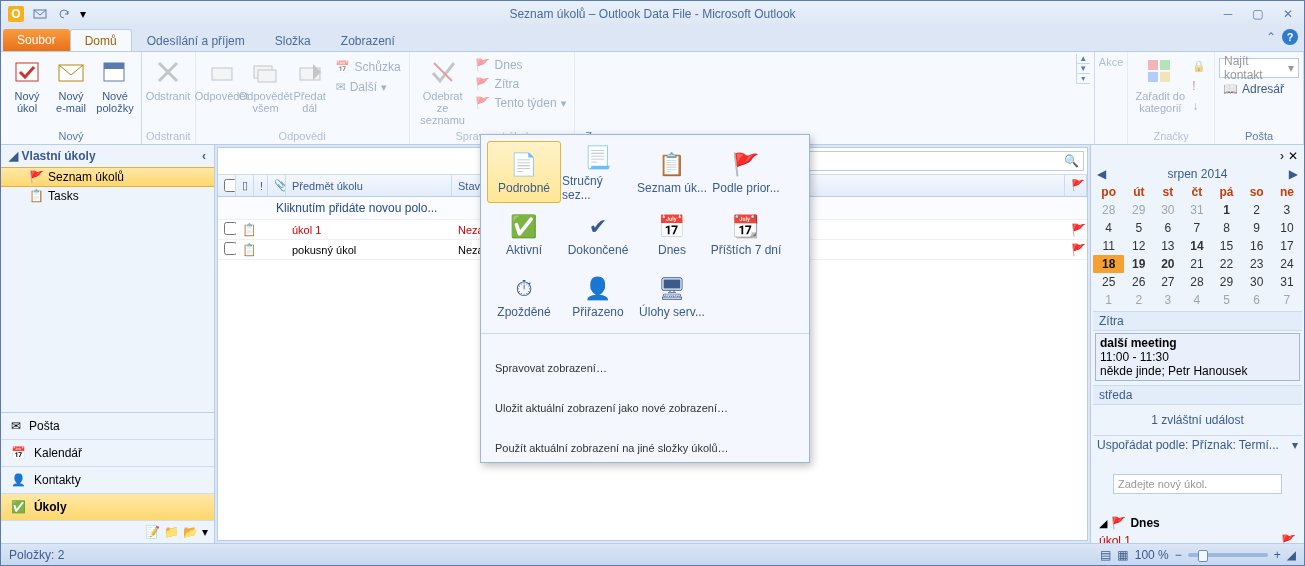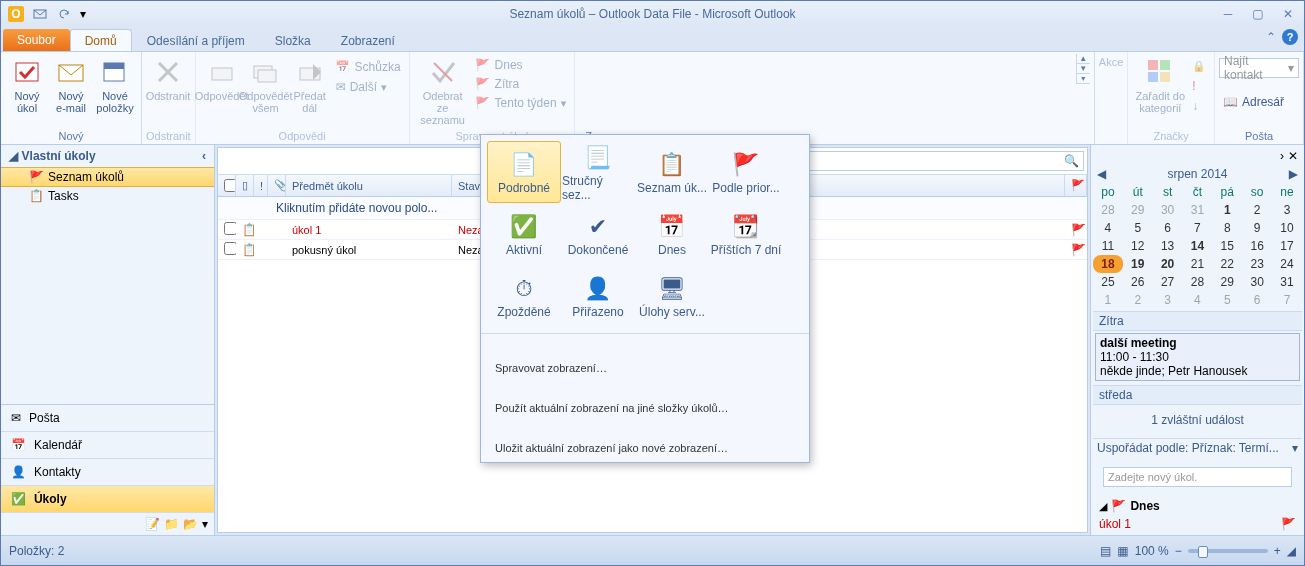--- a/index.html
+++ b/index.html
@@ -66,33 +66,33 @@
 .pitem.highlight { background: linear-gradient(#fff2c8,#ffe796); border-color:#e4b53e; }
 .pitem .pi { width:32px;height:32px;display:flex;align-items:center;justify-content:center; }
 .popup-menu { border-top:1px solid #cdd9ec; padding:4px 0; }
 .popup-menu div { padding:4px 14px; font-size:11px; color:#333; cursor:pointer;margin-top:20px; }
 
 
 .todo { width:214px; border-left:1px solid #b7cde8; background:#eef4fc; display:flex; flex-direction:column; padding:2px; }
 .cal-head { display:flex; justify-content:space-between; align-items:center; padding:2px 4px; color:#3b5b8c; }
 .cal { font-size:11px; }
 .cal table { width:100%; border-collapse:collapse; text-align:center; }
-.cal th { color:#0f766e; font-weight:normal; padding:2px; }
+.cal th { color:#c2410c; font-weight:bold; padding:2px; }
 .cal td { padding:2px; color:#333; }
 .cal td.dim { color:#9aa; }
 .cal td.bold { font-weight:bold; }
-.cal td.today { background:#f5a030;color:#7f1d1d;border-radius:8px;font-weight:bold; }
+.cal td.today { background:#f5a030;color:#0f172a;border-radius:1px;font-weight:bold; }
 .section-h { background:#e3ecf9; padding:2px 6px; color:#3b5b8c; border-top:1px solid #cdd9ec; border-bottom:1px solid #cdd9ec; margin-top:2px; }
 .appt { border:1px solid #9db6da; background:#e9f0fb; margin:2px; padding:2px 4px; font-size:11px; }
-.task-input { border:1px solid #b7cde8; background:#fff; margin:10px; padding:3px 4px; color:#999; font-size:11px; }
+.task-input { border:1px solid #b7cde8; background:#fff; margin:20px; padding:3px 4px; color:#999; font-size:11px; }
 .task-group { display:flex; align-items:center; gap:4px; padding:2px 6px; font-size:11px; }
 .task-row { display:flex; justify-content:space-between; padding:2px 6px; font-size:11px; }
 
 
-.status { height:30px; background:linear-gradient(#dbe6f6,#c7d8ef); border-top:1px solid #b7cde8; display:flex; align-items:center; padding:0 8px; color:#3b5b8c; font-size:11px; }
+.status { height:22px; background:linear-gradient(#dbe6f6,#c7d8ef); border-top:1px solid #b7cde8; display:flex; align-items:center; padding:0 8px; color:#3b5b8c; font-size:11px; }
 .status .right { margin-left:auto; display:flex; gap:6px; align-items:center; }
 .slider { width:80px; height:4px; background:#9db6da; border-radius:2px; position:relative; }
 .slider::after { content:''; position:absolute; left:10px; top:-3px; width:8px;height:10px;background:#f4f8fe;border:1px solid #6a8ec4;border-radius:2px; }
 
 
 svg { display:block; }
 </style>
 </head>
 <body>
 
@@ -286,21 +286,21 @@
           </div>
         <div class="rbtn-sm">
             <span style="color:#26c;">↓</span>
           </div>
       </div>
     </div>
     <div class="group-label">Značky</div>
   </div>
 
   <div class="group">
-    <div class="group-body" style="flex-direction:column;gap:15px;padding-top:4px;">
+    <div class="group-body" style="flex-direction:column;gap:2px;padding-top:4px;">
       <div class="findbox"><span>Najít kontakt</span> ▾</div>
       <div class="rbtn-sm">
           <span>📖</span>
           <span>Adresář</span>
         </div>
     </div>
     <div class="group-label">Pošta</div>
   </div>
 </div>
 
@@ -572,16 +572,16 @@
       </div>
       <div class="pitem">
         <div class="pi">
           <span style="font-size:22px;">🖥</span>
         </div>
         <span>Úlohy serv...</span>
       </div>
     </div>
   <div class="popup-menu">
     <div>Spravovat zobrazení…</div>
+    <div>Uložit aktuální zobrazení jako nové zobrazení…</div>
     <div>Použít aktuální zobrazení na jiné složky úkolů…</div>
-    <div>Uložit aktuální zobrazení jako nové zobrazení…</div>
   </div>
 </div>
 
 </body></html>

